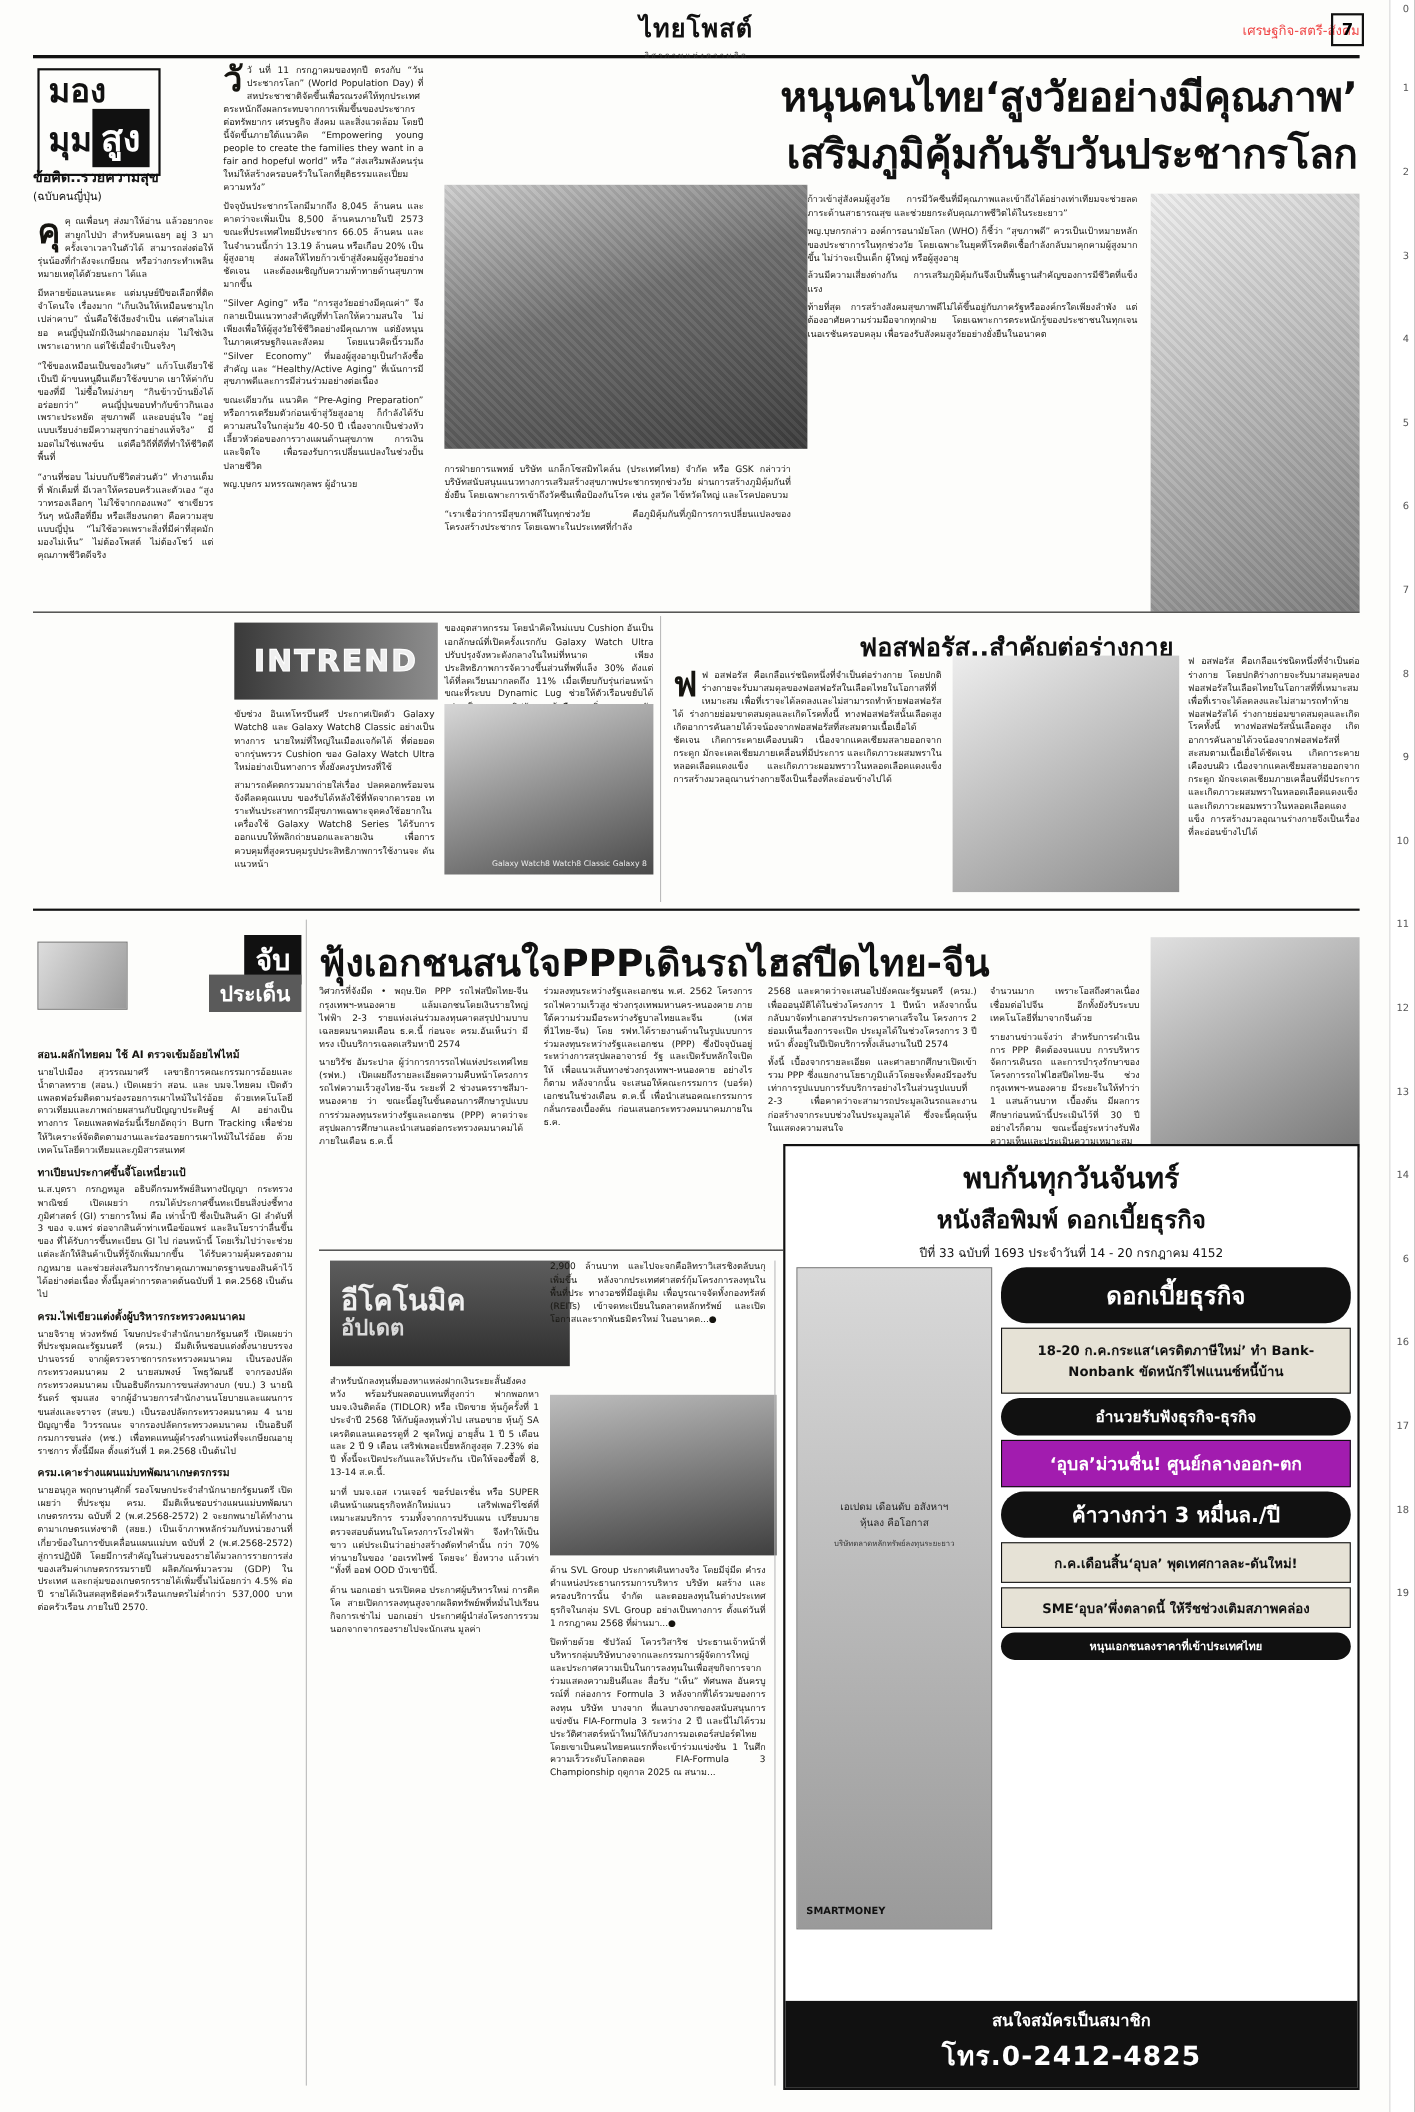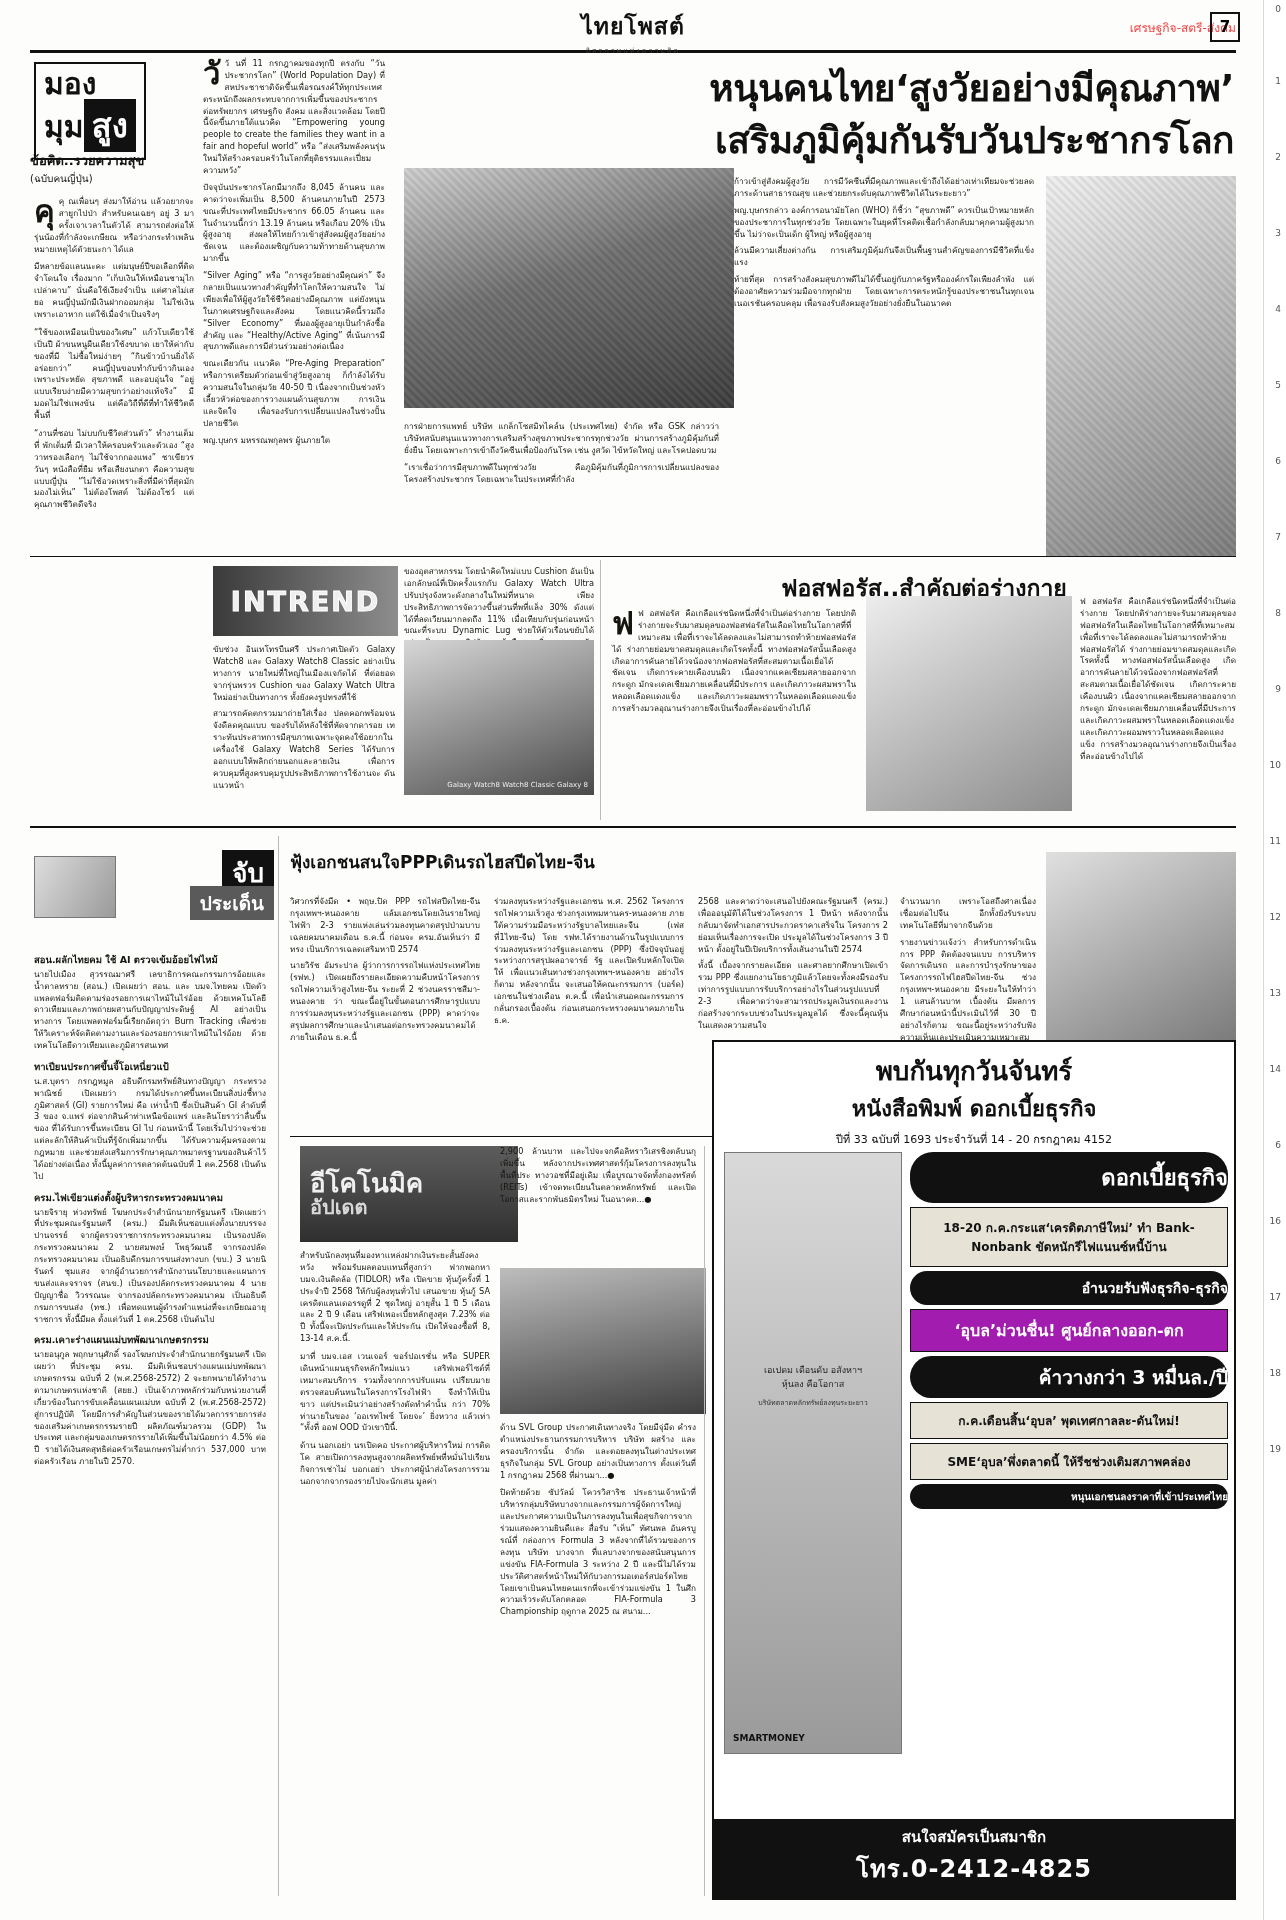--- a/index.html
+++ b/index.html
@@ -45,21 +45,21 @@
   .econ .l2{font-size:20px;font-weight:bold;color:#d9d9d9;line-height:1.1;}
   .adbox{position:absolute;left:712px;top:1040px;width:524px;height:860px;background:#fff;border:2px solid #111;box-sizing:border-box;}
   .ad-h1{font-size:26px;font-weight:bold;text-align:center;color:#111;margin-top:8px;}
   .ad-h2{font-size:22px;font-weight:bold;text-align:center;color:#111;}
   .ad-h3{font-size:11px;text-align:center;color:#111;margin-top:4px;}
   .ad-bottom{position:absolute;left:0;bottom:0;width:100%;background:#111;color:#fff;text-align:center;padding:6px 0 10px;}
   .ad-bottom .l1{font-size:15px;font-weight:bold;}
   .ad-bottom .l2{font-size:24px;font-weight:bold;letter-spacing:1px;}
   .ad-cover{position:absolute;left:10px;top:110px;width:176px;height:600px;background:linear-gradient(180deg,#d9d9d9,#9a9a9a);border:1px solid #777;}
   .ad-panel{position:absolute;left:196px;top:110px;width:318px;}
-  .ad-p{background:#111;color:#fff;font-weight:bold;text-align:right;margin-bottom:4px;border-radius:23px;}
+  .ad-p{background:#111;color:#fff;font-weight:bold;text-align:center;margin-bottom:4px;border-radius:23px;}
   .ad-y{background:#e6e2d6;color:#111;font-weight:bold;text-align:center;margin-bottom:4px;border:1px solid #111;}
   .portrait{position:absolute;left:1046px;top:852px;width:190px;height:200px;background:linear-gradient(150deg,#e0e0e0,#777);}
   .pcap{position:absolute;left:1046px;top:1056px;width:190px;text-align:center;font-size:9px;font-weight:bold;}
   .sub-h{font-size:9.5px;font-weight:bold;margin:5px 0 2px;}
   .watch{position:absolute;left:404px;top:640px;width:190px;height:155px;background:linear-gradient(160deg,#d7d7d7,#4a4a4a);}
   .cast{position:absolute;left:866px;top:596px;width:206px;height:215px;background:linear-gradient(150deg,#ededed,#8d8d8d);}
   .f1{position:absolute;left:500px;top:1268px;width:206px;height:146px;background:linear-gradient(170deg,#bdbdbd,#3f3f3f);}
   .vline{position:absolute;width:1px;background:#bbb;}
 </style>
 </head>
@@ -101,21 +101,21 @@
       <p style="margin:0 0 6px 0;">มีหลายข้อแลนนะคะ แต่มนุษย์ปีขอเลือกที่ติดจำโดนใจ เรื่องมาก “เก็บเงินให้เหมือนชามุไกเปล่าคาบ” นั่นคือใช้เงียงจำเป็น แต่ศาลไม่เสยอ คนญี่ปุ่นมักมีเงินฝากออมกลุ่ม ไม่ใช่เงินเพราะเอาหาก แต่ใช้เมื่อจำเป็นจริงๆ</p>
       <p style="margin:0 0 6px 0;">“ใช้ของเหมือนเป็นของวิเศษ” แก้วโบเดียวใช้เป็นปี ผ้าขนหนูผืนเดียวใช้งขบาด เยาให้ค่ากับของที่มี ไม่ซื้อใหม่ง่ายๆ “กินข้าวบ้านยิ่งได้อร่อยกว่า” คนญี่ปุ่นขอบทำกับข้าวกินเองเพราะประหยัด สุขภาพดี และอบอุ่นใจ “อยู่แบบเรียบง่ายมีความสุขกว่าอย่างแท้จริง” มีมอดไม่ใช่แพงข้น แต่คือวิถีที่ดีที่ทำให้ชีวิตดีพื้นที่</p>
       <p style="margin:0;">“งานที่ชอบ ไม่บบกับชีวิตส่วนตัว” ทำงานเต็มที่ พักเต็มที่ มีเวลาให้ครอบครัวและตัวเอง “สูงวาทรองเลือกๆ ไม่ใช้จากกองแพง” ชาเขียวรวันๆ หนังสือที่ยืม หรือเสียงนกตา คือความสุขแบบญี่ปุ่น “ไม่ใช้อวดเพราะสิ่งที่มีค่าที่สุดมักมองไม่เห็น” ไม่ต้องโพสต์ ไม่ต้องโชว์ แต่คุณภาพชีวิตดีจริง</p>
     </div>
 
     <div class="box col-text" style="left:203px;top:58px;width:182px;height:500px;">
       <p style="margin:0 0 5px 0;"><span class="dropcap">วั</span><span>วั นที่ 11 กรกฎาคมของทุกปี ตรงกับ “วันประชากรโลก” (World Population Day) ที่สหประชาชาติจัดขึ้นเพื่อรณรงค์ให้ทุกประเทศตระหนักถึงผลกระทบจากการเพิ่มขึ้นของประชากรต่อทรัพยากร เศรษฐกิจ สังคม และสิ่งแวดล้อม โดยปีนี้จัดขึ้นภายใต้แนวคิด “Empowering young people to create the families they want in a fair and hopeful world” หรือ “ส่งเสริมพลังคนรุ่นใหม่ให้สร้างครอบครัวในโลกที่ยุติธรรมและเปี่ยมความหวัง”</span></p>
       <p style="margin:0 0 5px 0;">ปัจจุบันประชากรโลกมีมากถึง 8,045 ล้านคน และคาดว่าจะเพิ่มเป็น 8,500 ล้านคนภายในปี 2573 ขณะที่ประเทศไทยมีประชากร 66.05 ล้านคน และในจำนวนนี้กว่า 13.19 ล้านคน หรือเกือบ 20% เป็นผู้สูงอายุ ส่งผลให้ไทยก้าวเข้าสู่สังคมผู้สูงวัยอย่างชัดเจน และต้องเผชิญกับความท้าทายด้านสุขภาพมากขึ้น</p>
       <p style="margin:0 0 5px 0;">“Silver Aging” หรือ “การสูงวัยอย่างมีคุณค่า” จึงกลายเป็นแนวทางสำคัญที่ทำโลกให้ความสนใจ ไม่เพียงเพื่อให้ผู้สูงวัยใช้ชีวิตอย่างมีคุณภาพ แต่ยังหนุนในภาคเศรษฐกิจและสังคม โดยแนวคิดนี้รวมถึง “Silver Economy” ที่มองผู้สูงอายุเป็นกำลังซื้อสำคัญ และ “Healthy/Active Aging” ที่เน้นการมีสุขภาพดีและการมีส่วนร่วมอย่างต่อเนื่อง</p>
       <p style="margin:0 0 5px 0;">ขณะเดียวกัน แนวคิด “Pre-Aging Preparation” หรือการเตรียมตัวก่อนเข้าสู่วัยสูงอายุ ก็กำลังได้รับความสนใจในกลุ่มวัย 40-50 ปี เนื่องจากเป็นช่วงหัวเลี้ยวหัวต่อของการวางแผนด้านสุขภาพ การเงิน และจิตใจ เพื่อรองรับการเปลี่ยนแปลงในช่วงปั้นปลายชีวิต</p>
-      <p style="margin:0;">พญ.บุษกร มหรรณพกุลพร ผู้นภายใต</p>
+      <p style="margin:0;">พญ.บุษกร มหรรณพกุลพร ผู้อำนวย</p>
     </div>
 
     <div class="box col-text" style="left:404px;top:416px;width:315px;height:130px;">
       <p style="margin:0 0 5px 0;"></p>
       <p style="margin:0 0 5px 0;">การฝ่ายการแพทย์ บริษัท แกล็กโซสมิทไคล์น (ประเทศไทย) จำกัด หรือ GSK กล่าวว่า บริษัทสนับสนุนแนวทางการเสริมสร้างสุขภาพประชากรทุกช่วงวัย ผ่านการสร้างภูมิคุ้มกันที่ยั่งยืน โดยเฉพาะการเข้าถึงวัคซีนเพื่อป้องกันโรค เช่น งูสวัด ไข้หวัดใหญ่ และโรคปอดบวม</p>
       <p style="margin:0;">“เราเชื่อว่าการมีสุขภาพดีในทุกช่วงวัย คือภูมิคุ้มกันที่ภูมิการการเปลี่ยนแปลงของโครงสร้างประชากร โดยเฉพาะในประเทศที่กำลัง</p>
     </div>
 
     <div class="box col-text" style="left:734px;top:176px;width:300px;height:380px;">
       <p style="margin:0 0 5px 0;">ก้าวเข้าสู่สังคมผู้สูงวัย การมีวัคซีนที่มีคุณภาพและเข้าถึงได้อย่างเท่าเทียมจะช่วยลดภาระด้านสาธารณสุข และช่วยยกระดับคุณภาพชีวิตได้ในระยะยาว”</p>
@@ -165,21 +165,21 @@
       <div class="sub-h">ทาเปียนประกาศขึ้นจี้โอเหนี่ยวแป้</div>
       <p style="margin:0 0 8px 0;">น.ส.บุตรา กรกฎหมูล อธิบดีกรมทรัพย์สินทางปัญญา กระทรวงพาณิชย์ เปิดเผยว่า กรมได้ประกาศขึ้นทะเบียนสิ่งบ่งชี้ทางภูมิศาสตร์ (GI) รายการใหม่ คือ เห่าน้ำปี ซึ่งเป็นสินค้า GI ลำดับที่ 3 ของ จ.แพร่ ต่อจากสินค้าท่าเหนือข้อแพร่ และลินโยราว่าลื่นขึ้นของ ที่ได้รับการขึ้นทะเบียน GI ไป ก่อนหน้านี้ โดยเริ่มไปว่าจะช่วยแต่ละลักให้สินค้าเป็นที่รู้จักเพิ่มมากขึ้น ได้รับความคุ้มครองตามกฎหมาย และช่วยส่งเสริมการรักษาคุณภาพมาตรฐานของสินค้าไว้ได้อย่างต่อเนื่อง ทั้งนี้มูลค่าการตลาดต้นฉบับที่ 1 ตค.2568 เป็นต้นไป</p>
       <div class="sub-h">ครม.ไฟเขียวแต่งตั้งผู้บริหารกระทรวงคมนาคม</div>
       <p style="margin:0 0 8px 0;">นายจิรายุ ห่วงทรัพย์ โฆษกประจำสำนักนายกรัฐมนตรี เปิดเผยว่า ที่ประชุมคณะรัฐมนตรี (ครม.) มีมติเห็นชอบแต่งตั้งนายบรรจง ปานจรรย์ จากผู้ตรวจราชการกระทรวงคมนาคม เป็นรองปลัดกระทรวงคมนาคม 2 นายสมพงษ์ โพธุวัฒนธี จากรองปลัดกระทรวงคมนาคม เป็นอธิบดีกรมการขนส่งทางบก (ขบ.) 3 นายนิรันดร์ ชุมแสง จากผู้อำนวยการสำนักงานนโยบายและแผนการขนส่งและจราจร (สนข.) เป็นรองปลัดกระทรวงคมนาคม 4 นายปัญญาชื่อ วิวรรณนะ จากรองปลัดกระทรวงคมนาคม เป็นอธิบดีกรมการขนส่ง (ทช.) เพื่อทดแทนผู้ดำรงตำแหน่งที่จะเกษียณอายุราชการ ทั้งนี้มีผล ตั้งแต่วันที่ 1 ตค.2568 เป็นต้นไป</p>
       <div class="sub-h">ครม.เคาะร่างแผนแม่บทพัฒนาเกษตรกรรม</div>
       <p style="margin:0;">นายอนุกูล พฤกษานุศักดิ์ รองโฆษกประจำสำนักนายกรัฐมนตรี เปิดเผยว่า ที่ประชุม ครม. มีมติเห็นชอบร่างแผนแม่บทพัฒนาเกษตรกรรม ฉบับที่ 2 (พ.ศ.2568-2572) 2 จะยกพนายได้ทำงานตามาเกษตรแห่งชาติ (สยย.) เป็นเจ้าภาพหลักร่วมกับหน่วยงานที่เกี่ยวข้องในการขับเคลื่อนแผนแม่บท ฉบับที่ 2 (พ.ศ.2568-2572) สู่การปฏิบัติ โดยมีการสำคัญในส่วนของรายได้มวลการรายการส่งของเสริมค่าเกษตรกรรมรายปี ผลิตภัณฑ์มวลรวม (GDP) ในประเทศ และกลุ่มของเกษตรกรรายได้เพิ่มขึ้นไม่น้อยกว่า 4.5% ต่อปี รายได้เงินสดสุทธิต่อครัวเรือนเกษตรไม่ต่ำกว่า 537,000 บาทต่อครัวเรือน ภายในปี 2570.</p>
     </div>
 
     <div class="vline" style="left:278px;top:836px;height:1060px;"></div>
 
-    <div class="secthead" style="left:290px;top:848px;width:740px;font-size:17px;">ฟุ้งเอกชนสนใจPPPเดินรถไฮสปีดไทย-จีน</div>
+    <div class="secthead" style="left:290px;top:848px;width:740px;font-size:34px;">ฟุ้งเอกชนสนใจPPPเดินรถไฮสปีดไทย-จีน</div>
     <div class="portrait"></div>
     <div class="pcap">วีริศ อัมระปาล</div>
 
     <div class="box col-text" style="left:290px;top:896px;width:190px;height:240px;">
       <p style="margin:0 0 5px 0;">วิศวกรที่จังมีด • พฤษ.ปิด PPP รถไฟสปีดไทย-จีน กรุงเทพฯ-หนองคาย แล้มเอกชนโดยเงินรายใหญ่ ไฟฟ้า 2-3 รายแห่งเล่นร่วมลงทุนคาดสรุปป่ามบาบเฉลยคมนาคมเดือน ธ.ค.นี้ ก่อนจะ ครม.อันเห็นว่า มีทรง เป็นบริการเฉลดเสริมหาปี 2574</p>
       <p style="margin:0;">นายวิรัช อัมระปาล ผู้ว่าการการรถไฟแห่งประเทศไทย (รฟท.) เปิดเผยถึงรายละเอียดความคืบหน้าโครงการรถไฟความเร็วสูงไทย-จีน ระยะที่ 2 ช่วงนครราชสีมา-หนองคาย ว่า ขณะนี้อยู่ในขั้นตอนการศึกษารูปแบบการร่วมลงทุนระหว่างรัฐและเอกชน (PPP) คาดว่าจะสรุปผลการศึกษาและนำเสนอต่อกระทรวงคมนาคมได้ภายในเดือน ธ.ค.นี้</p>
     </div>
     <div class="box col-text" style="left:494px;top:896px;width:190px;height:240px;">
       <p style="margin:0;">ร่วมลงทุนระหว่างรัฐและเอกชน พ.ศ. 2562 โครงการรถไฟความเร็วสูง ช่วงกรุงเทพมหานคร-หนองคาย ภายใต้ความร่วมมือระหว่างรัฐบาลไทยและจีน (เฟสที่1ไทย-จีน) โดย รฟท.ได้รายงานด้านในรูปแบบการร่วมลงทุนระหว่างรัฐและเอกชน (PPP) ซึ่งปัจจุบันอยู่ระหว่างการสรุปผลอาจารย์ รัฐ และเปิดรับหลักใจเปิดให้ เพื่อแนวเส้นทางช่วงกรุงเทพฯ-หนองคาย อย่างไรก็ตาม หลังจากนั้น จะเสนอให้คณะกรรมการ (บอร์ด) เอกชนในช่วงเดือน ต.ค.นี้ เพื่อนำเสนอคณะกรรมการกลั่นกรองเบื้องต้น ก่อนเสนอกระทรวงคมนาคมภายใน ธ.ค.</p>
     </div>

